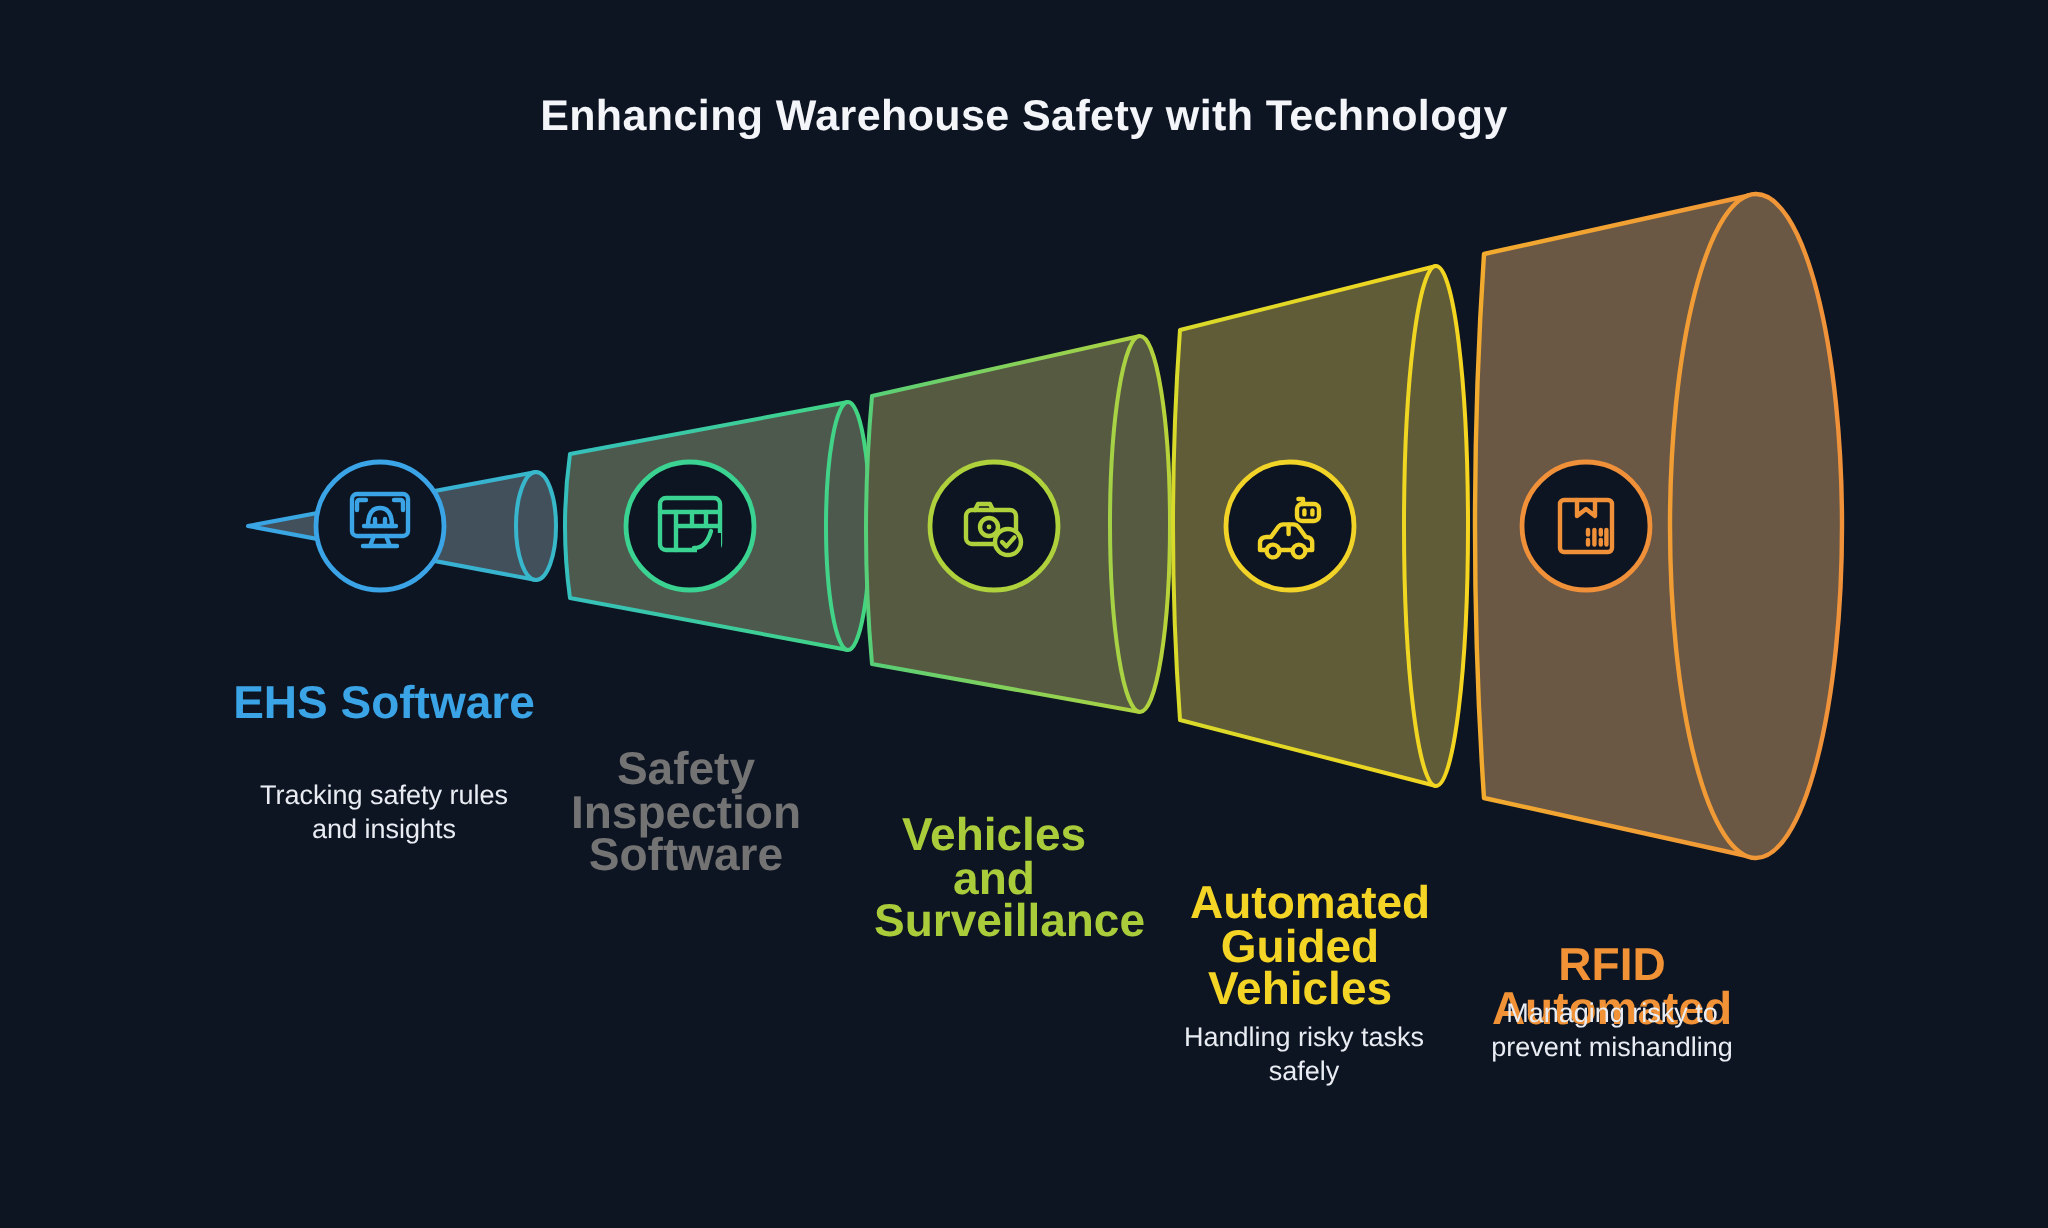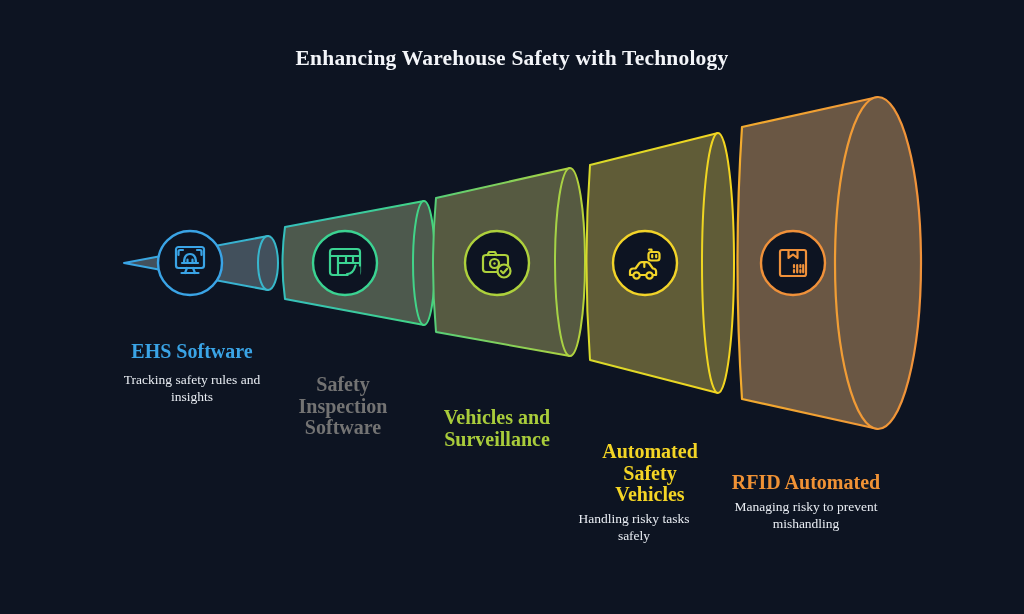--- a/index.html
+++ b/index.html
@@ -3,31 +3,31 @@
 <meta charset="utf-8">
 <style>
   html,body{margin:0;padding:0;}
   body{
     width:1024px;height:614px;
     background:#0d1422;
     font-family:"Liberation Sans", sans-serif;
     position:relative;
     overflow:hidden;
   }
-  .stage-wrap{position:absolute;width:1024px;height:614px;left:0;top:0;font-family:Liberation Serif, serif;}
+  .stage-wrap{position:absolute;width:1024px;height:614px;left:0;top:0;}
   .title{
     position:absolute;left:0;top:46px;width:1024px;
     text-align:center;color:#f3f5f9;font-size:21.5px;font-weight:bold;
     letter-spacing:.2px;
   }
   .funnel-svg{position:absolute;left:0;top:0;}
   .icon-svg{position:absolute;}
   .stage-heading{
     position:absolute;text-align:center;font-weight:bold;
-    font-size:20px;line-height:21.5px;
+    font-size:23px;line-height:21.5px;
   }
   .stage-desc{
     position:absolute;text-align:center;color:#e9edf3;
     font-size:13.5px;line-height:16.5px;
   }
   .h1c{color:#3aa4e6}.h2c{color:#737373}.h3c{color:#a9cc3b}
   .h4c{color:#f4d525}.h5c{color:#f09235}
 </style>
 </head>
 <body>
@@ -134,25 +134,25 @@
   <svg class="icon-svg" style="left:769px;top:239px" width="48" height="48" viewBox="0 0 48 48" fill="none" stroke="#f0913a" stroke-width="2.2" stroke-linecap="round" stroke-linejoin="round">
     <rect x="11" y="11" width="26" height="26" rx="2"></rect>
     <path d="M19.5,11 V19 L24,15.5 L28.5,19 V11"></path>
     <path d="M25,26 v2.3 M25,31 v2.3"></path>
     <path d="M28.2,26 v7.3"></path>
     <path d="M31.4,26 v2.3 M31.4,31 v2.3"></path>
     <path d="M34.2,26 v7.3"></path>
   </svg>
 
   <div class="stage-heading h1c" style="left:112px;top:341px;width:160px">EHS Software</div>
-  <div class="stage-desc" style="left:117px;top:372px;width:150px">Tracking safety rules and insights</div>
+  <div class="stage-desc" style="left:117px;top:390px;width:150px">Tracking safety rules and insights</div>
 
   <div class="stage-heading h2c" style="left:283px;top:374px;width:120px">Safety Inspection Software</div>
 
   <div class="stage-heading h3c" style="left:437px;top:407px;width:120px">Vehicles and Surveillance</div>
 
-  <div class="stage-heading h4c" style="left:595px;top:441px;width:110px">Automated Safety Vehicles</div>
-  <div class="stage-desc" style="left:564px;top:511px;width:140px">Handling risky tasks safely</div>
+  <div class="stage-heading h4c" style="left:595px;top:441px;width:110px">Automated Guided Vehicles</div>
+  <div class="stage-desc" style="left:582px;top:511px;width:140px">Handling risky tasks safely</div>
 
   <div class="stage-heading h5c" style="left:721px;top:472px;width:170px">RFID Automated</div>
   <div class="stage-desc" style="left:731px;top:499px;width:150px">Managing risky to prevent mishandling</div>
 
 </div>
 
 </body></html>

